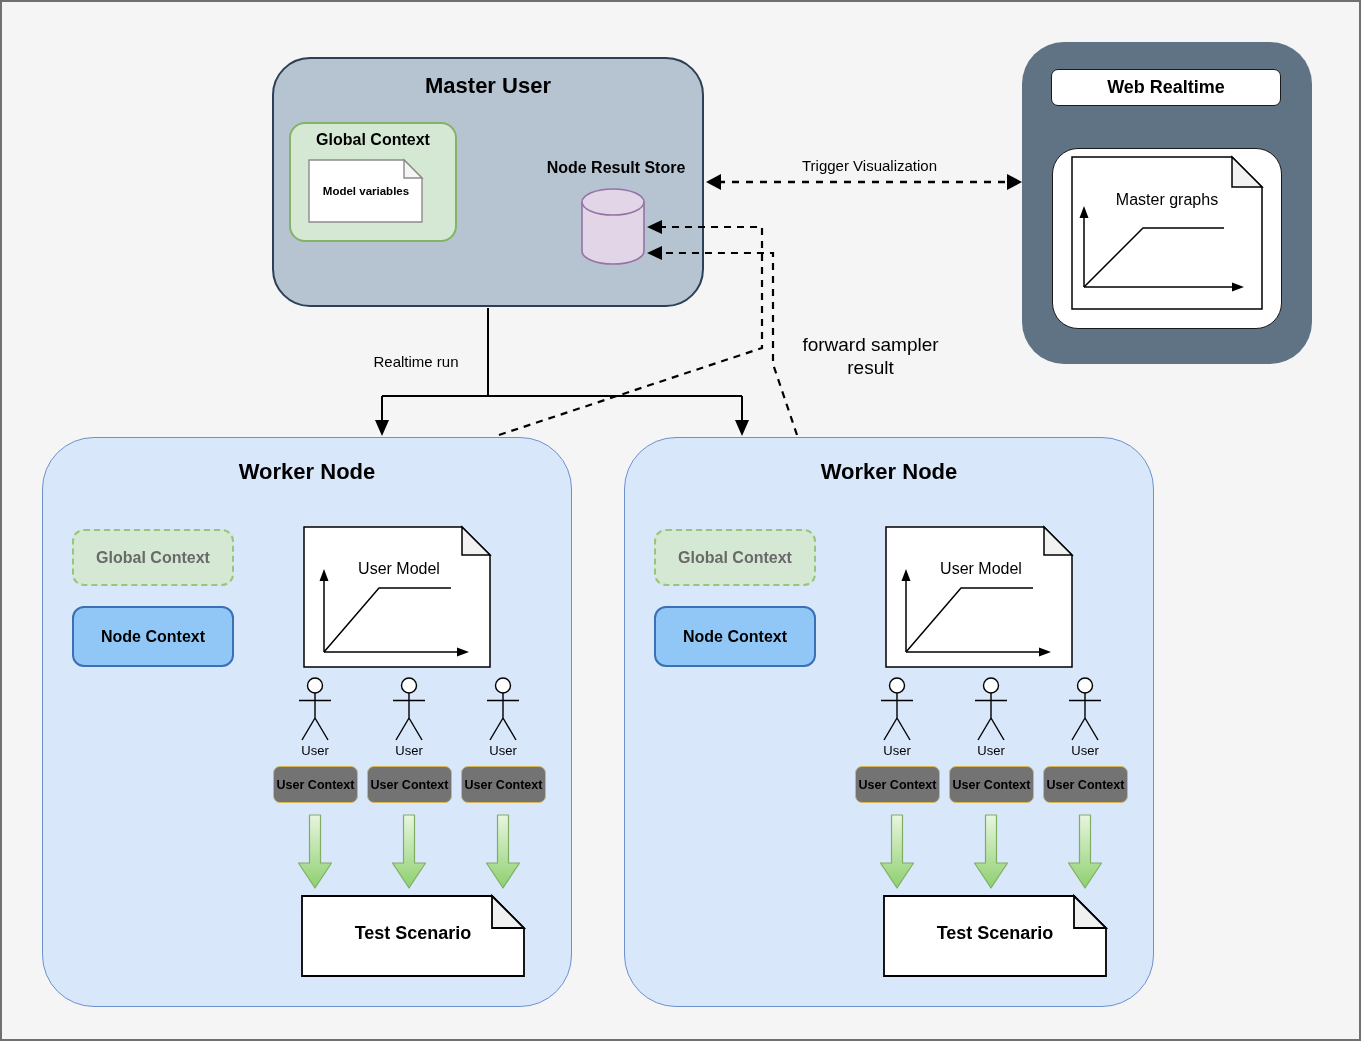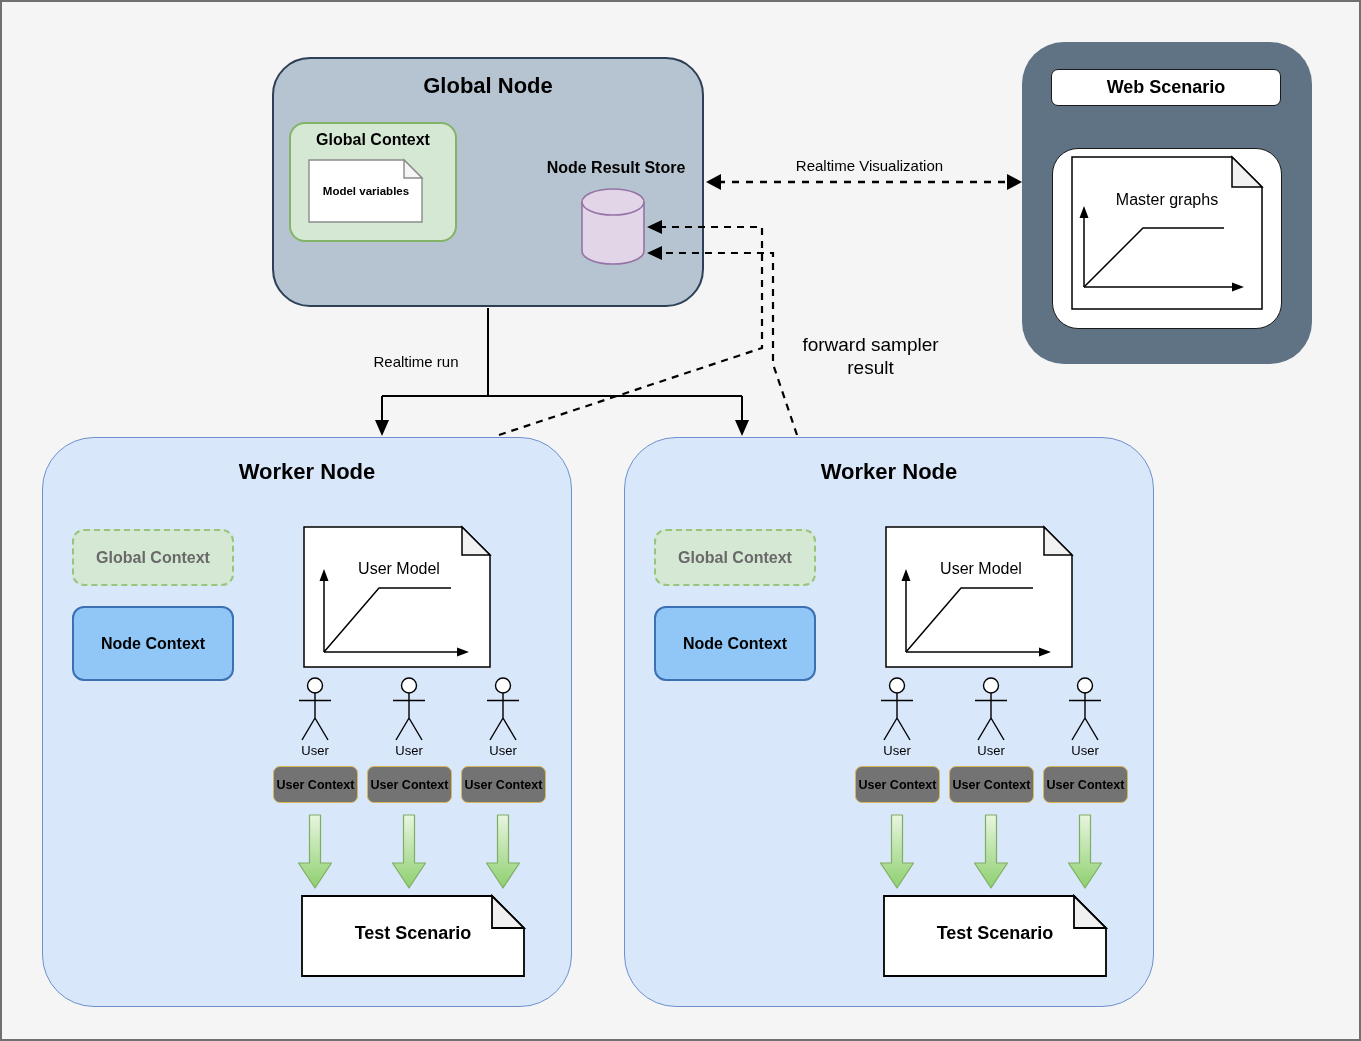--- a/index.html
+++ b/index.html
@@ -26,38 +26,38 @@
   .dash-body { left:1050px; top:146px; width:230px; height:181px; background:#fff;
                border:1px solid #1a1a1a; border-radius:26px; z-index:2; }
   .worker    { top:435px; width:530px; height:570px; background:#d9e7fb;
                border:1px solid #6e91cd; border-radius:52px; z-index:1; }
   .worker.left  { left:40px; }
   .worker.right { left:622px; }
   .gc-worker { top:527px; width:162px; height:57px; background:#d5e8d4;
                border:2px dashed #97c47f; border-radius:12px; z-index:2;
                display:flex; align-items:center; justify-content:center;
                font-weight:bold; font-size:16px; color:#696969; }
-  .node-ctx  { top:604px; width:162px; height:75px; background:#90c7f7;
+  .node-ctx  { top:604px; width:162px; height:61px; background:#90c7f7;
                border:2px solid #3b70b2; border-radius:12px; z-index:2;
                display:flex; align-items:center; justify-content:center;
                font-weight:bold; font-size:16px; }
   .user-ctx  { top:764px; width:85px; height:37px; background:#737373;
                border:1.5px solid #d6b656; border-radius:7px; z-index:6;
                display:flex; align-items:center; justify-content:center;
                font-weight:bold; font-size:12.5px; }
 </style>
 </head>
 <body>
 
 <div id="stage">
 
   <div class="box master"></div>
   <div class="box gc-master"></div>
   <div class="box dashboard"></div>
-  <div class="box dash-title">Web Scenario</div>
+  <div class="box dash-title">Web Realtime</div>
   <div class="box dash-body"></div>
 
   <div class="box worker left"></div>
   <div class="box worker right"></div>
 
   <div class="box gc-worker" style="left:70px">Global Context</div>
   <div class="box gc-worker" style="left:652px">Global Context</div>
 
   <div class="box node-ctx" style="left:70px">Node Context</div>
   <div class="box node-ctx" style="left:652px">Node Context</div>
@@ -180,27 +180,27 @@
     <g fill="url(#greenGrad)" stroke="#7fae63" stroke-width="1.2" stroke-linejoin="round">
       <polygon points="307.5,813 318.5,813 318.5,861 329.5,861 313,886 296.5,861 307.5,861"></polygon>
       <polygon points="401.5,813 412.5,813 412.5,861 423.5,861 407,886 390.5,861 401.5,861"></polygon>
       <polygon points="495.5,813 506.5,813 506.5,861 517.5,861 501,886 484.5,861 495.5,861"></polygon>
       <polygon points="889.5,813 900.5,813 900.5,861 911.5,861 895,886 878.5,861 889.5,861"></polygon>
       <polygon points="983.5,813 994.5,813 994.5,861 1005.5,861 989,886 972.5,861 983.5,861"></polygon>
       <polygon points="1077.5,813 1088.5,813 1088.5,861 1099.5,861 1083,886 1066.5,861 1077.5,861"></polygon>
     </g>
   </svg>
 
-  <div class="lbl b" style="left:270px; top:71px; width:432px; font-size:22px;">Global Node</div>
+  <div class="lbl b" style="left:270px; top:71px; width:432px; font-size:22px;">Master User</div>
   <div class="lbl b" style="left:287px; top:128px; width:168px; font-size:16px;">Global Context</div>
   <div class="lbl b" style="left:309px; top:183px; width:110px; font-size:11.5px;">Model variables</div>
   <div class="lbl b" style="left:524px; top:156px; width:180px; font-size:16px;">Node Result Store</div>
   <div class="lbl" style="left:1090px; top:188px; width:150px; font-size:16px;">Master graphs</div>
 
-  <div class="lbl" style="left:755px; top:155px; width:225px; font-size:15px;">Realtime Visualization</div>
+  <div class="lbl" style="left:755px; top:155px; width:225px; font-size:15px;">Trigger Visualization</div>
   <div class="lbl" style="left:348px; top:351px; width:132px; font-size:15px;">Realtime run</div>
   <div class="lbl" style="left:776px; top:332px; width:185px; font-size:19px;">forward sampler result</div>
 
   <div class="lbl b" style="left:40px; top:457px; width:530px; font-size:22px;">Worker Node</div>
   <div class="lbl b" style="left:622px; top:457px; width:530px; font-size:22px;">Worker Node</div>
 
   <div class="lbl" style="left:317px; top:557px; width:160px; font-size:16px;">User Model</div>
   <div class="lbl" style="left:899px; top:557px; width:160px; font-size:16px;">User Model</div>
 
   <div class="lbl" style="left:288px; top:741px; width:50px; font-size:13px;">User</div>

